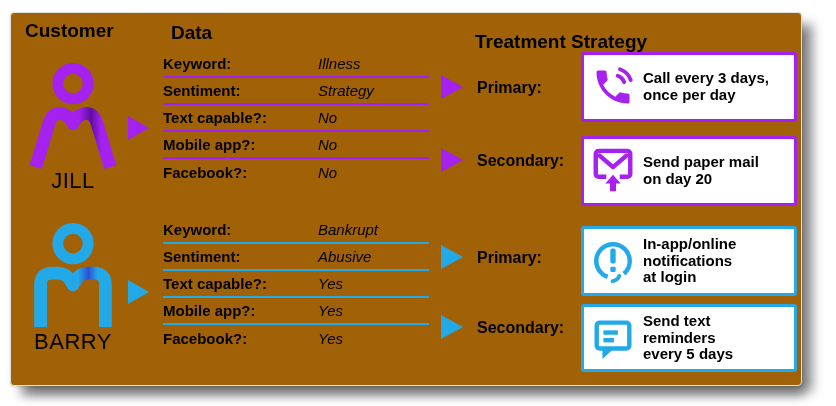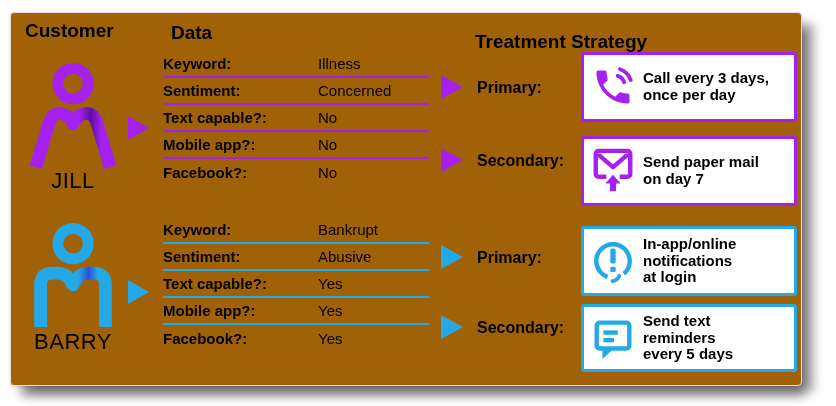--- a/index.html
+++ b/index.html
@@ -39,21 +39,21 @@
     border-left:21px solid var(--accent);
     border-top:12px solid transparent;border-bottom:12px solid transparent;}
   .jill .side-arrow{top:103px;} .barry .side-arrow{top:267px;}
 
   .data-table{position:absolute;left:152px;width:266px;}
   .jill .data-table{top:38px;} .barry .data-table{top:204px;}
   .row{height:27px;display:flex;align-items:center;
        border-bottom:2px solid var(--accent);}
   .row:last-child{border-bottom:none;}
   .row .lbl{width:155px;font-weight:bold;font-size:15px;white-space:nowrap;}
-  .row .val{font-size:15px;white-space:nowrap;}
+  .row .val{font-size:15px;white-space:nowrap;font-style:italic;}
 
   .t-arrow{position:absolute;left:430px;width:0;height:0;
     border-left:22px solid var(--accent);
     border-top:12px solid transparent;border-bottom:12px solid transparent;}
   .jill .t-arrow.primary{top:62px;}   .jill .t-arrow.secondary{top:135px;}
   .barry .t-arrow.primary{top:232px;} .barry .t-arrow.secondary{top:302px;}
 
   .t-label{position:absolute;left:466px;font-weight:bold;font-size:16px;white-space:nowrap;}
   .jill .t-label.primary{top:66px;}   .jill .t-label.secondary{top:139px;}
   .barry .t-label.primary{top:236px;} .barry .t-label.secondary{top:306px;}
@@ -96,21 +96,21 @@
     <div class="name">JILL</div>
     <div class="side-arrow"></div>
 
     <div class="data-table">
       <div class="row">
         <span class="lbl">Keyword:</span>
         <span class="val">Illness</span>
       </div>
       <div class="row">
         <span class="lbl">Sentiment:</span>
-        <span class="val">Concerned</span>
+        <span class="val">Strategy</span>
       </div>
       <div class="row">
         <span class="lbl">Text capable?:</span>
         <span class="val">No</span>
       </div>
       <div class="row">
         <span class="lbl">Mobile app?:</span>
         <span class="val">No</span>
       </div>
       <div class="row">
@@ -138,21 +138,21 @@
     <div class="t-box box-secondary">
       <span class="t-icon">
         <svg viewBox="0 0 48 54" width="46" height="52" aria-hidden="true">
           <rect x="6" y="6" width="36" height="27" rx="3" fill="none" stroke="currentColor" stroke-width="4.6"></rect>
           <path d="M10 11 L24 23 L38 11" fill="none" stroke="currentColor" stroke-width="4.6" stroke-linejoin="round" stroke-linecap="round"></path>
           <rect x="17" y="29" width="14" height="8" fill="#ffffff"></rect>
           <path d="M24 31 L16 40 H20.8 V48 H27.2 V40 H32 Z" fill="currentColor"></path>
         </svg>
       </span>
       <span class="t-text">Send paper mail
-on day 7</span>
+on day 20</span>
     </div>
   </div>
 
   <div class="group barry">
 
     <svg class="person" viewBox="0 0 100 110" aria-hidden="true">
       <defs>
         <linearGradient id="gradB" x1="0" y1="0" x2="1" y2="0">
           <stop offset="0" style="stop-color:var(--accent)"></stop>
           <stop offset="0.58" style="stop-color:var(--accent)"></stop>

